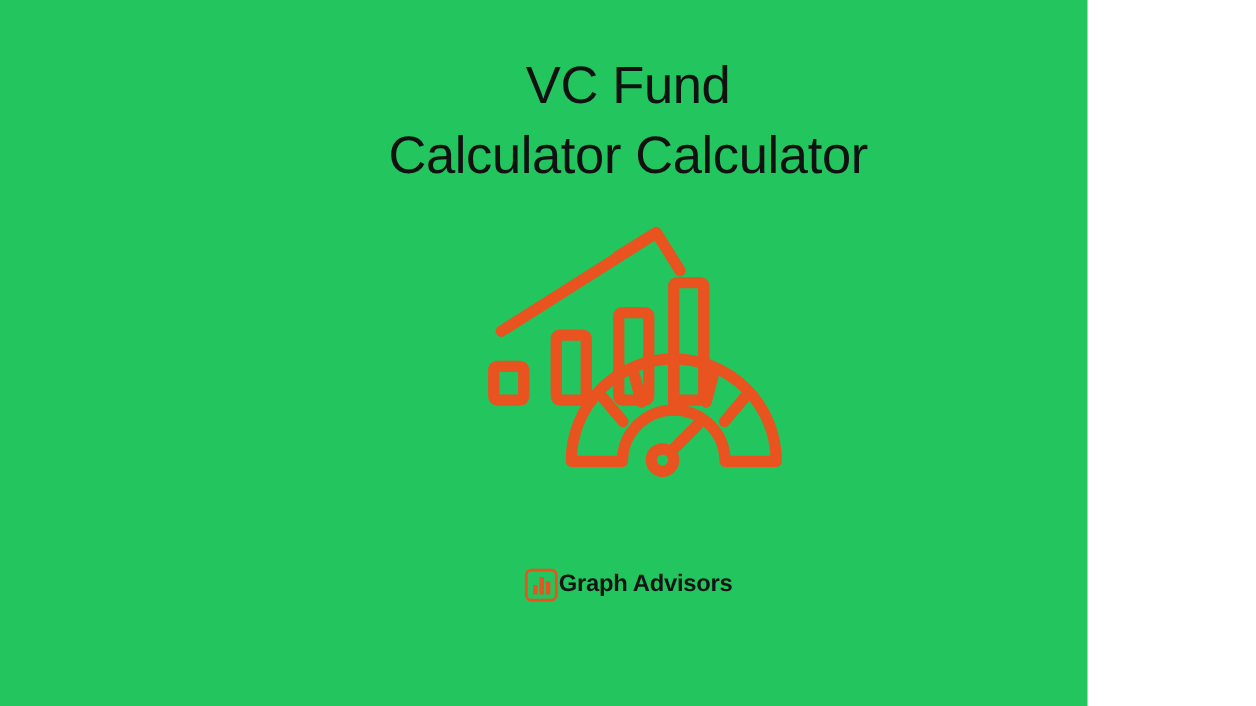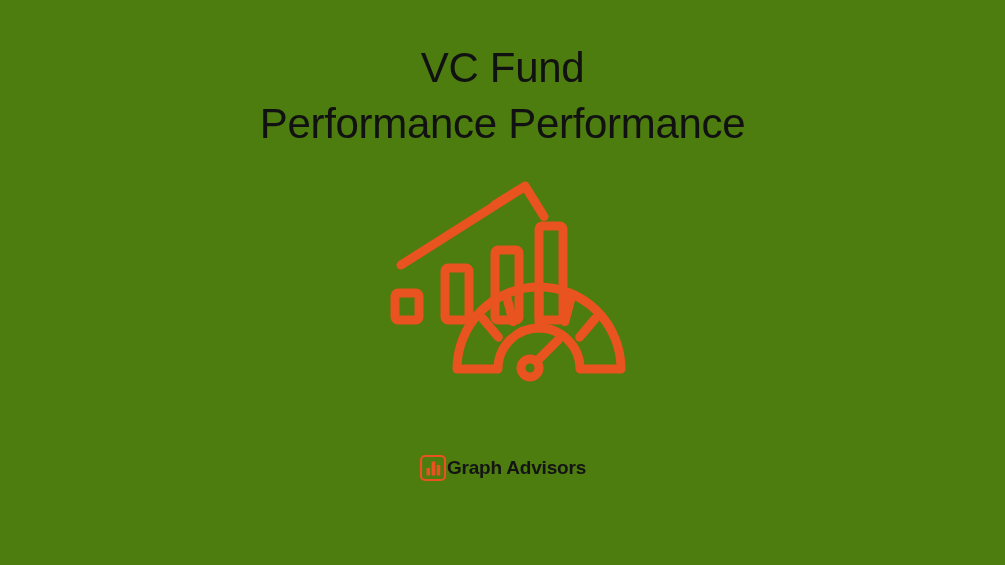--- a/index.html
+++ b/index.html
@@ -10,23 +10,23 @@
   body {
     width: 1005px;
     height: 565px;
     background: #ffffff;
     font-family: "Liberation Sans", sans-serif;
     overflow: hidden;
   }
 
   .slide {
     position: relative;
-    width: 1005px;
+    width: 870px;
     height: 565px;
-    background: #4d7c0f;
+    background: #22c55e;
   }
 
   
   .title-block {
     position: absolute;
     top: 40px;
     left: 0;
     width: 1005px;
     text-align: center;
   }
@@ -82,21 +82,21 @@
     white-space: nowrap;
   }
 </style>
 </head>
 <body>
 
 <div class="slide">
 
   <div class="title-block">
     <span class="title-line">VC Fund</span>
-    <span class="title-line">Performance Performance</span>
+    <span class="title-line">Calculator Calculator</span>
   </div>
 
   <div class="illustration">
     <svg width="260" height="225" viewBox="0 0 260 225" xmlns="http://www.w3.org/2000/svg">
 
       <g fill="none" stroke="#E8531F" stroke-width="9" stroke-linecap="round" stroke-linejoin="round">
 
         <line x1="28" y1="100" x2="148" y2="24"></line>
 
         <polyline points="116,21 152,21 152,57" transform="rotate(-32 152 21)"></polyline>

